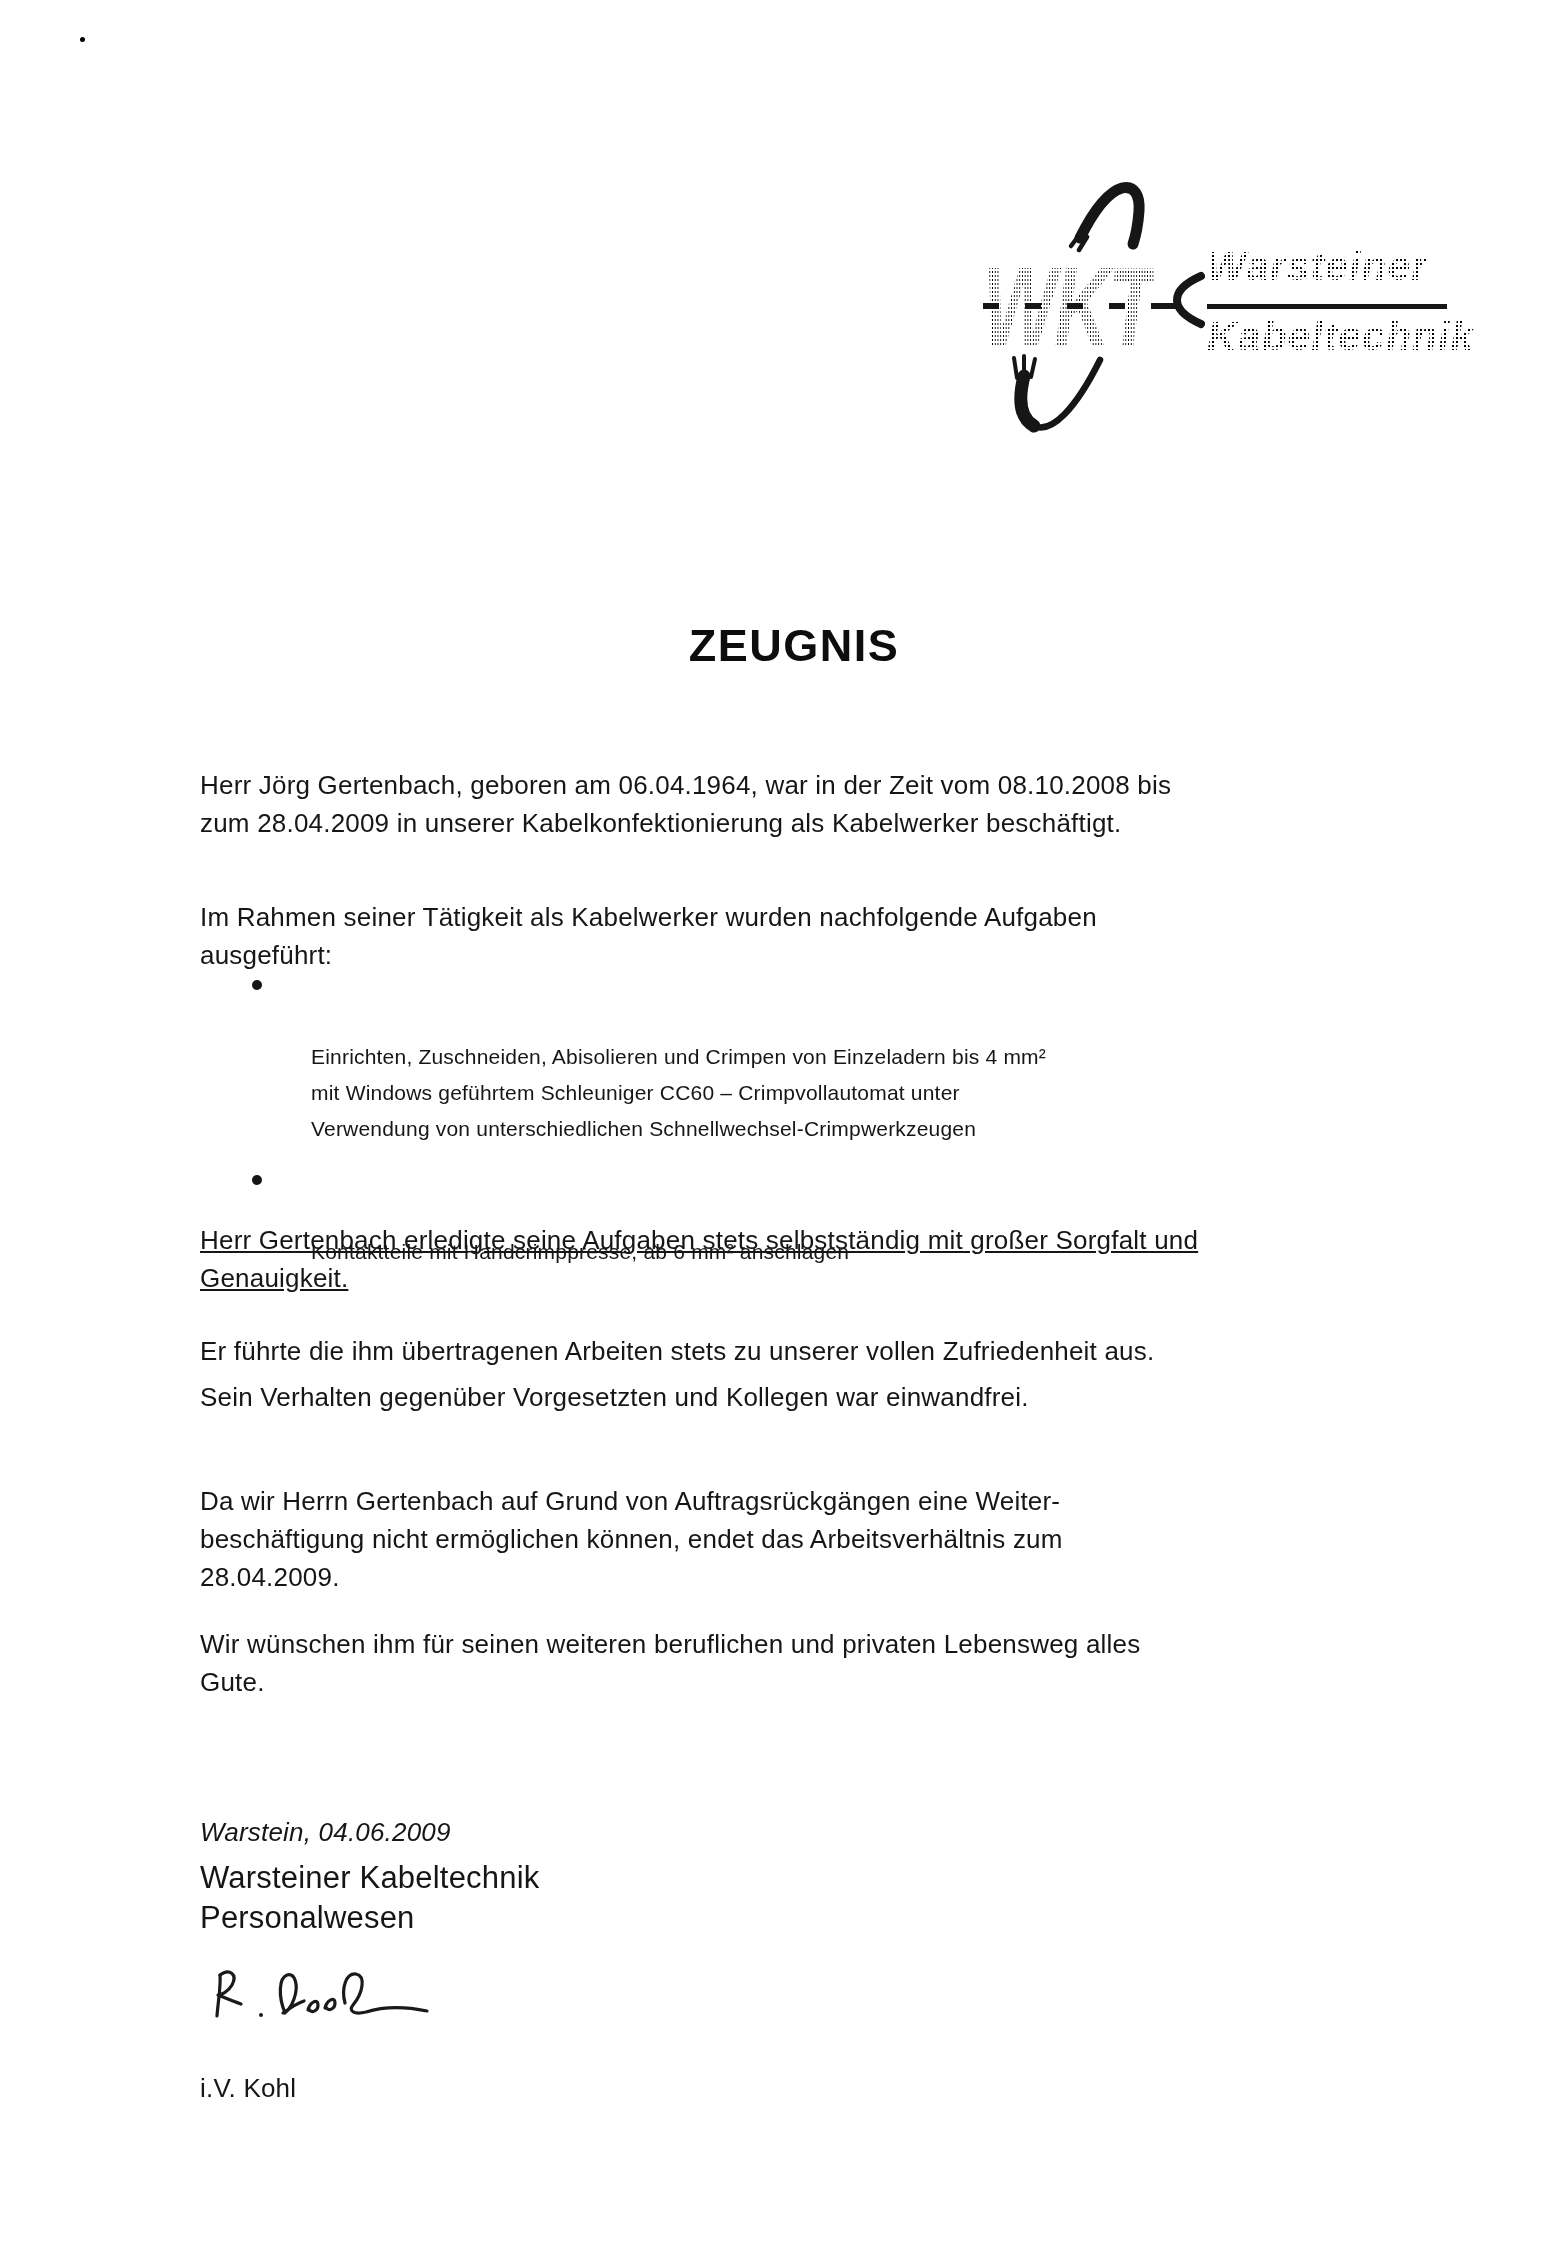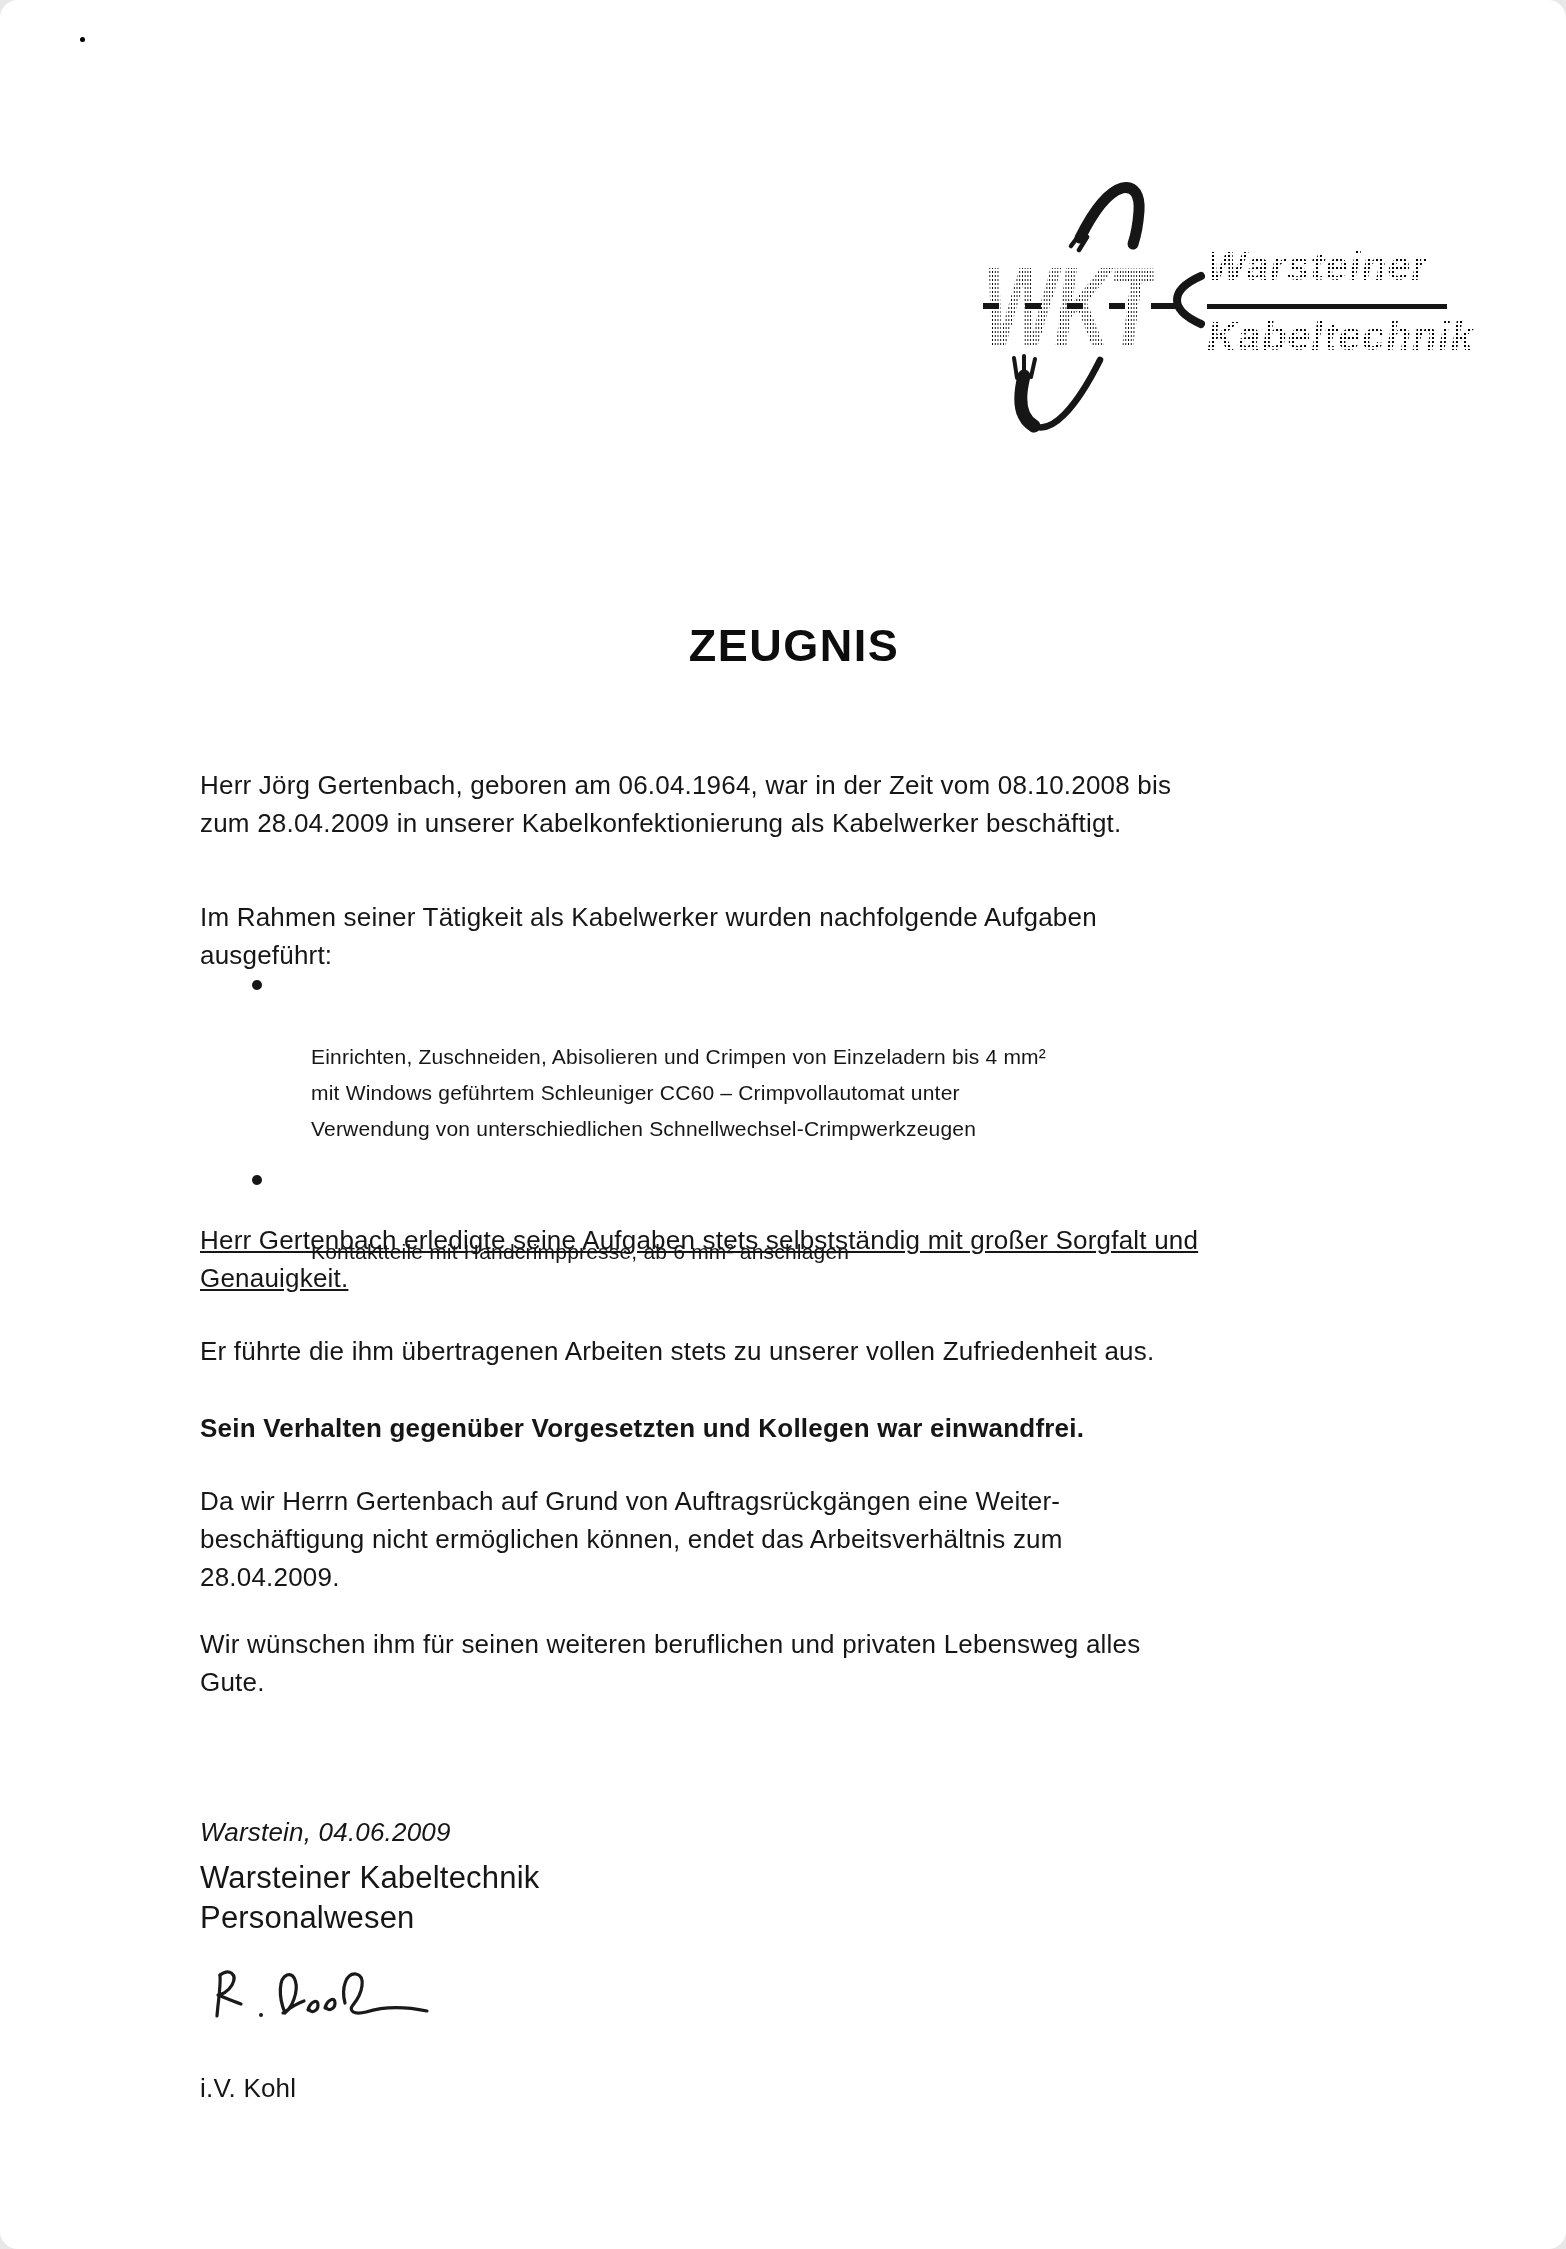--- a/index.html
+++ b/index.html
@@ -5,21 +5,20 @@
   html, body { margin: 0; padding: 0; background: #e8e8e8; }
   .page {
     position: relative;
     width: 1566px;
     height: 2249px;
     margin: 0 auto;
     background: #ffffff;
     font-family: "Liberation Sans", "DejaVu Sans", sans-serif;
     color: #161616;
     overflow: hidden;
-    border-radius: 18px;
   }
 
   
   .speck {
     position: absolute; left: 80px; top: 37px;
     width: 5px; height: 5px; background: #000; border-radius: 50%;
   }
 
   
   .logo { position: absolute; left: 975px; top: 170px; width: 500px; height: 290px; }
@@ -71,21 +70,21 @@
   .para {
     position: absolute; left: 200px; width: 1295px;
     font-size: 26px; line-height: 38px;
     letter-spacing: 0.2px;
     white-space: pre-line;
   }
   .p-intro       { top: 740px; }
   .p-tasks-lead  { top: 872px; }
   .p-performance { top: 1195px; text-decoration: underline; }
   .p-diligence   { top: 1306px; }
-  .p-conduct     { top: 1383px; font-weight: bold; }
+  .p-conduct     { top: 1352px; }
   .p-termination { top: 1456px; }
   .p-wishes      { top: 1599px; }
 
   .tasks {
     position: absolute; left: 200px; top: 967px; width: 1330px;
     list-style: none; margin: 0; padding: 0;
   }
   .task {
     position: relative;
     padding-left: 111px;

